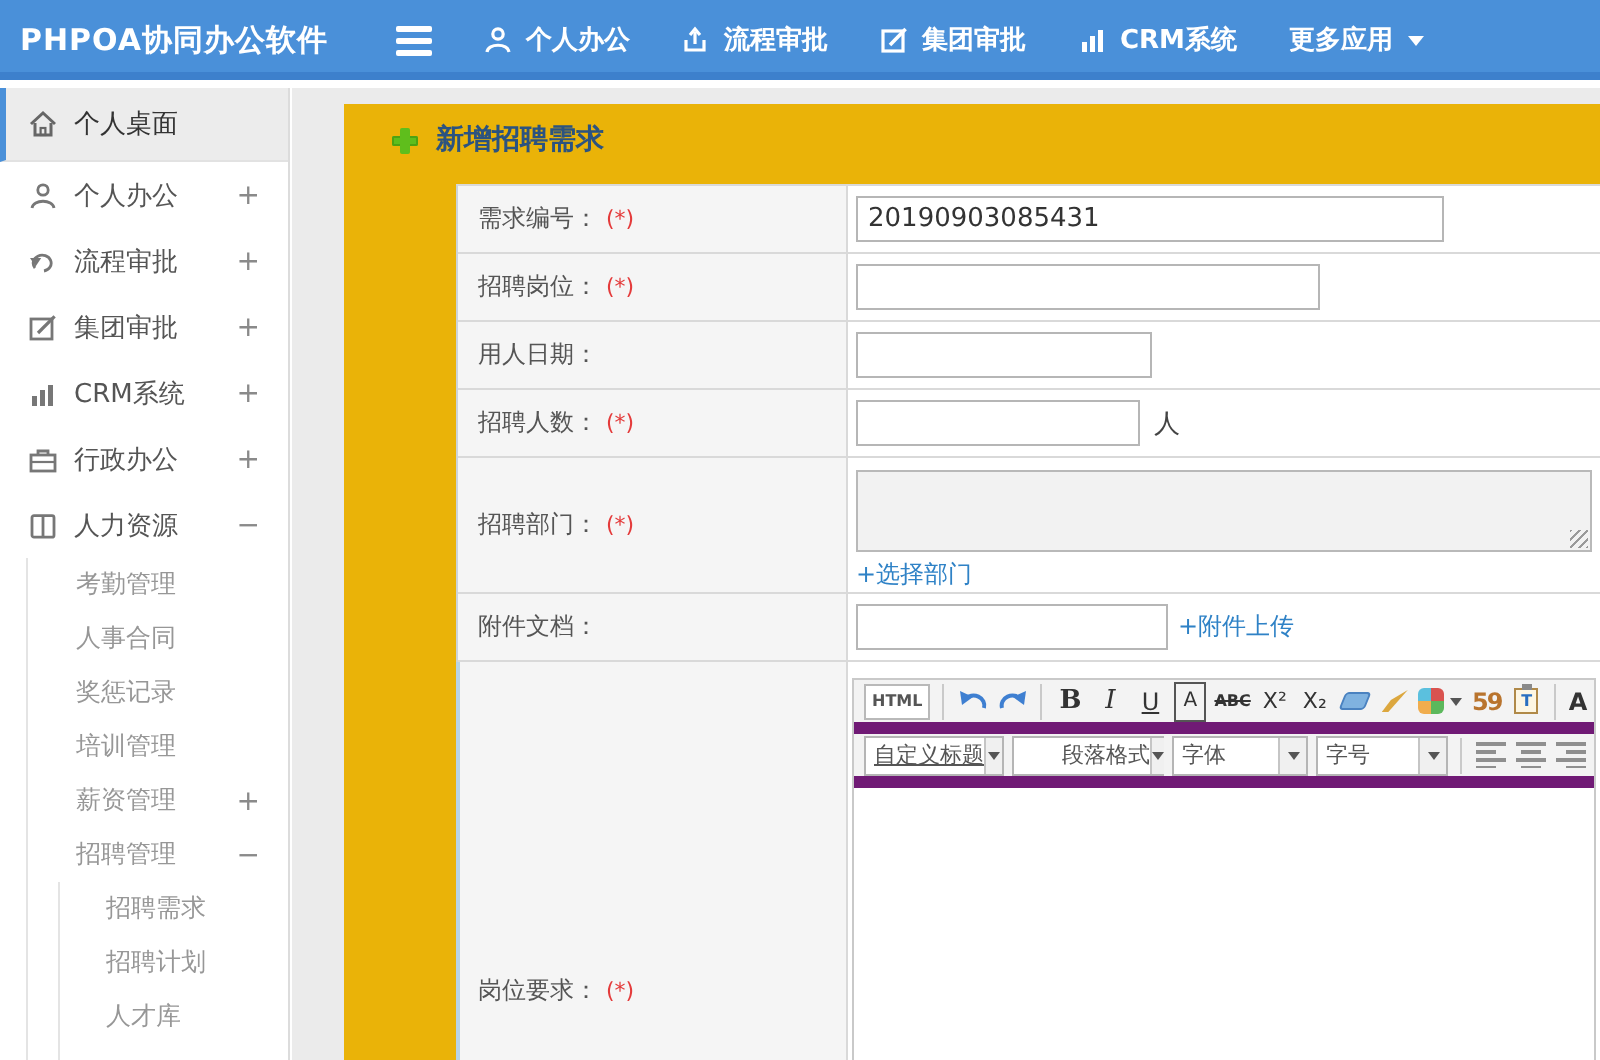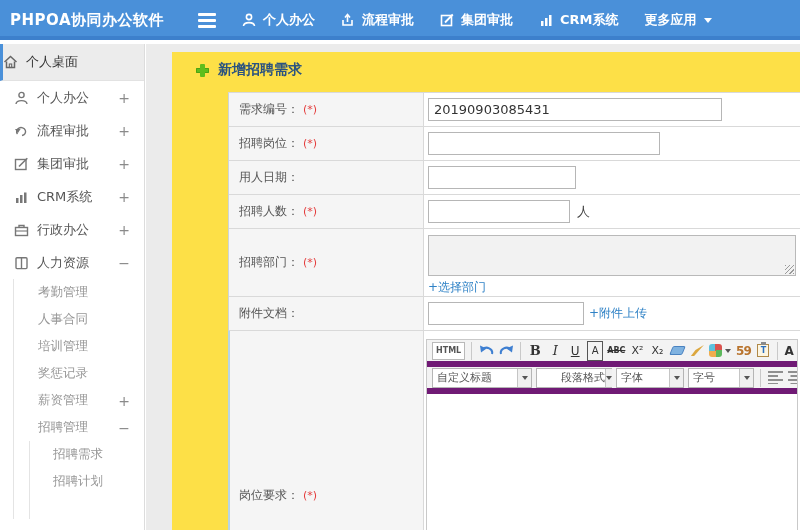--- a/index.html
+++ b/index.html
@@ -14,35 +14,35 @@
            color:#fff; font-size:15px; font-weight:bold; letter-spacing:.5px; }
   .navmenu { position:absolute; left:198px; top:0; height:40px; display:flex; align-items:center; gap:26px; }
   .burger { width:18px; display:flex; flex-direction:column; gap:3px; cursor:pointer; }
   .burger i { display:block; height:3px; background:#fff; border-radius:1px; }
   .navitem { display:flex; align-items:center; gap:7px; color:#fff; font-size:13px; font-weight:bold; cursor:pointer; }
   .caret-dn { width:0; height:0; border-left:4px solid transparent; border-right:4px solid transparent; border-top:5px solid #fff; }
 
   
   .sidebar { position:absolute; left:0; top:44px; width:145px; bottom:0;
              background:#fff; border-right:1px solid #dcdcdc; }
-  .side-active { height:37px; display:flex; align-items:center; gap:8px; 
+  .side-active { height:37px; display:flex; align-items:center; gap:8px; padding-left:11px;
                  background:#ececec; border-left:3px solid #4a90d9; border-bottom:1px solid #e2e2e2;
                  color:#333; font-size:13px; cursor:pointer; }
   .side-item { height:33px; display:flex; align-items:center; gap:8px; padding:0 14px 0 14px;
                color:#555; font-size:13px; cursor:pointer; }
   .side-item .exp, .sub-item .exp { margin-left:auto; color:#8a8a8a; font-size:14px; }
   .sub-wrap { margin-left:13px; border-left:1px solid #e4e4e4; }
   .sub-item { height:27px; display:flex; align-items:center; padding:0 14px 0 24px;
               color:#979797; font-size:12.5px; cursor:pointer; }
   .sub2-wrap { margin-left:15px; border-left:1px solid #e4e4e4; padding-bottom:24px; }
   .sub2-wrap .sub-item { padding-left:23px; }
 
   
   .main { position:absolute; left:146px; top:44px; right:0; bottom:0; background:#ebebeb; }
-  .panel { position:absolute; left:26px; top:8px; right:0; bottom:0; background:#fde047; overflow:hidden; }
+  .panel { position:absolute; left:26px; top:8px; right:0; bottom:0; background:#eab308; overflow:hidden; }
   .pagetitle { position:absolute; left:23px; top:9px; display:flex; align-items:center; gap:8px; }
   .plus-ico { position:relative; width:15px; height:15px; }
   .plus-ico::before { content:""; position:absolute; left:1px; top:5px; width:13px; height:5px;
                       background:#5fbe1c; border-radius:1px; box-shadow:0 0 0 1px #4da213 inset; }
   .plus-ico::after  { content:""; position:absolute; left:5px; top:1px; width:5px; height:13px;
                       background:#5fbe1c; border-radius:1px; }
   .pagetitle b { font-size:14px; color:#2b5380; }
 
   
   .ftable { position:absolute; left:56px; top:40px; width:660px;
@@ -243,40 +243,43 @@
     </div>
 
     <div class="sub-wrap">
       <div class="sub-item">
         <span>考勤管理</span>
       </div>
       <div class="sub-item">
         <span>人事合同</span>
       </div>
       <div class="sub-item">
+        <span>奖惩记录</span>
+      </div>
+      <div class="sub-item">
         <span>培训管理</span>
-      </div>
-      <div class="sub-item">
-        <span>奖惩记录</span>
       </div>
       <div class="sub-item">
         <span>薪资管理</span>
         <span class="exp">+</span>
       </div>
       <div class="sub-item">
         <span>招聘管理</span>
         <span class="exp">−</span>
       </div>
 
       <div class="sub2-wrap">
         <div class="sub-item">
           <span>招聘需求</span>
         </div>
         <div class="sub-item">
           <span>招聘计划</span>
+        </div>
+        <div class="sub-item">
+          <span>人才库</span>
         </div>
       </div>
     </div>
   </div>
 
   <div class="main">
     <div class="panel">
 
       <div class="pagetitle">
         <span class="plus-ico"></span>
@@ -392,21 +395,21 @@
                     <span class="clip">T</span>
                   </span>
                 <span class="sep"></span>
                 <span class="tbtn g-fc">
                     <span>A</span>
                     <span class="mini-caret"></span>
                   </span>
               </div>
 
               <div class="tbar">
-                <span class="sel" style="width:100px;">
+                <span class="sel" style="width:70px;text-decoration:underline;">
                   <span>自定义标题</span>
                   <span class="cbox">
                       <span class="mini-caret" style="margin:0;"></span>
                     </span>
                 </span>
                 <span class="sel" style="width:76px;padding-left:24px;">
                   <span>段落格式</span>
                   <span class="cbox">
                       <span class="mini-caret" style="margin:0;"></span>
                     </span>

